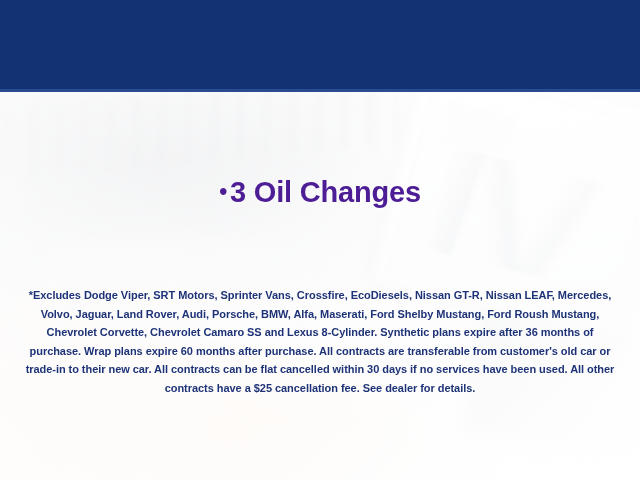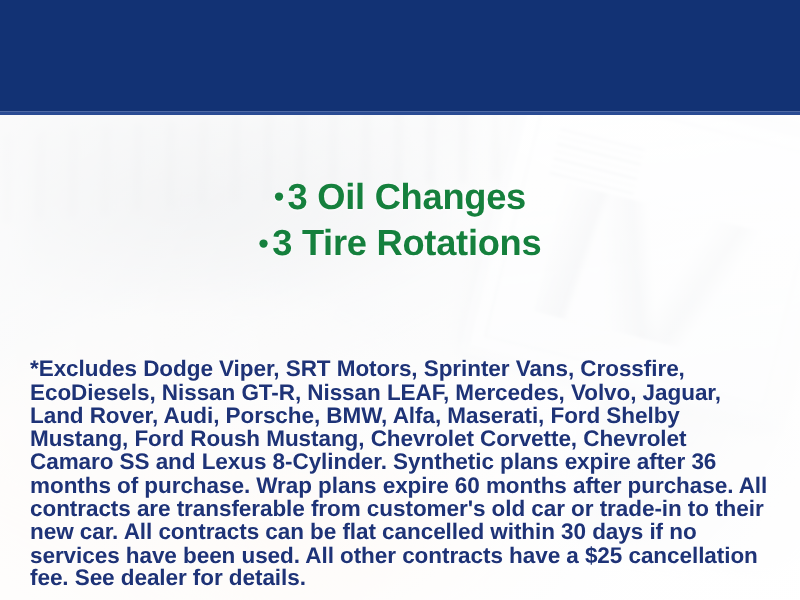--- a/index.html
+++ b/index.html
@@ -185,47 +185,49 @@
   
   .benefits {
     position: absolute;
     left: 0;
     top: 141px;
     width: 640px;
     z-index: 4;
     text-align: center;
   }
   .benefit {
-    color: #15803d;
+    color: #4c1d95;
     font-size: 29px;
     font-weight: bold;
-    line-height: 32px;
+    line-height: 47px;
     letter-spacing: -0.2px;
     white-space: nowrap;
     text-shadow: 0 1px 2px rgba(255,255,255,0.85);
+    margin-top: 28px;
   }
   .benefit .dot {
     font-size: 23px;
     vertical-align: 2px;
     margin-right: 3px;
   }
   .b1 { margin-bottom: 4px; }
   .b2 { margin-bottom: 4px; }
 
   
   .disclaimer {
     position: absolute;
     left: 24px;
     top: 286px;
     width: 592px;
     z-index: 4;
     color: #1e3377;
-    font-size: 18px;
+    font-size: 11px;
     font-weight: bold;
     line-height: 18.6px;
+    text-align: center;
     letter-spacing: -0.05px;
     text-shadow: 0 1px 1.5px rgba(255,255,255,0.9);
   }
 </style>
 </head>
 <body>
 
 <div id="ad">
 
   <div class="bg-photo">
@@ -246,18 +248,17 @@
     <div class="bg-wash"></div>
     <div class="bg-wash2"></div>
   </div>
 
   <div class="banner"></div>
   <div class="banner-underline"></div>
   <div class="banner-title"><span>ExtraCare Package</span><span class="star">*</span></div>
 
   <div class="benefits">
     <div class="benefit b1"><span class="dot">•</span><span>3 Oil Changes</span></div>
-    <div class="benefit b2"><span class="dot">•</span><span>3 Tire Rotations</span></div>
   </div>
 
   <div class="disclaimer">*Excludes Dodge Viper, SRT Motors, Sprinter Vans, Crossfire, EcoDiesels, Nissan GT-R, Nissan LEAF, Mercedes, Volvo, Jaguar, Land Rover, Audi, Porsche, BMW, Alfa, Maserati, Ford Shelby Mustang, Ford Roush Mustang, Chevrolet Corvette, Chevrolet Camaro SS and Lexus 8-Cylinder. Synthetic plans expire after 36 months of purchase. Wrap plans expire 60 months after purchase. All contracts are transferable from customer's old car or trade-in to their new car. All contracts can be flat cancelled within 30 days if no services have been used. All other contracts have a $25 cancellation fee. See dealer for details.</div>
 
 </div>
 
 </body></html>

